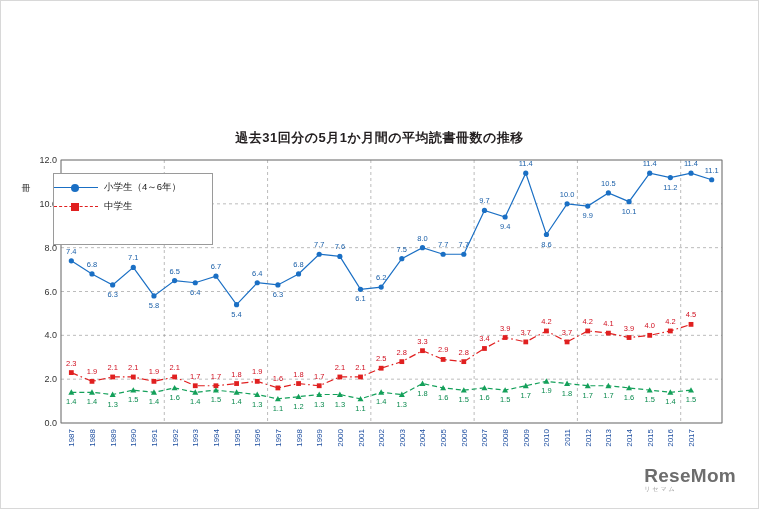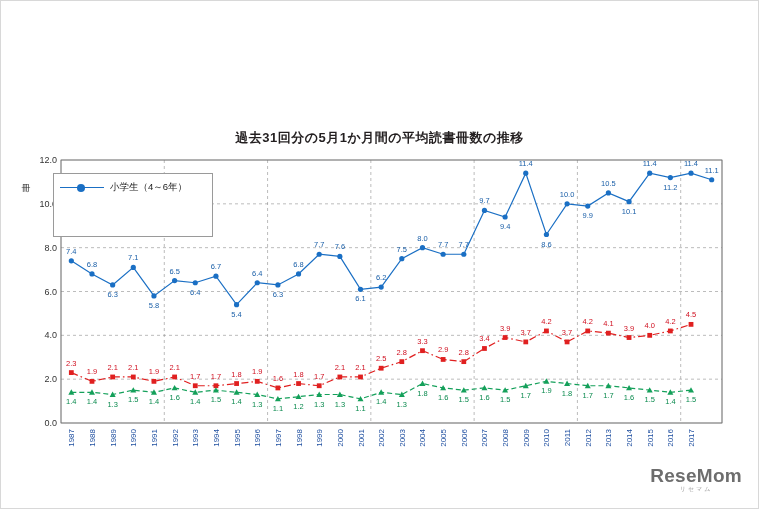--- a/index.html
+++ b/index.html
@@ -48,25 +48,25 @@
   .xtick{font-size:8px;fill:#1f4fa0;}
   .dlabel{font-size:7.5px;font-family:"Liberation Sans", sans-serif;}
   .dl-blue{fill:#1a5fa8;}
   .dl-red{fill:#d01020;}
   .dl-green{fill:#0a8a4e;}
   #legend{
     position:absolute;
     left:52px;
     top:172px;
     width:160px;
-    height:64px;
+    height:72px;
     border:1px solid #9a9a9a;
     background:#fff;
     box-sizing:border-box;
-    padding:4px 6px;
+    padding:4px 0;
   }
   .legrow{
     display:flex;
     align-items:center;
     height:19px;
     font-size:9.5px;
     color:#222;
   }
   .legmark{
     width:44px;
@@ -88,23 +88,23 @@
   .sym-square{background:#e02020;}
   .sym-tri{
     width:0;height:0;left:18px;top:2px;
     border-left:5px solid transparent;
     border-right:5px solid transparent;
     border-bottom:8px solid #14a05a;
     background:none;
   }
   #watermark{
     position:absolute;
-    right:16px;
+    right:22px;
     bottom:14px;
-    text-align:center;
+    text-align:left;
     color:#6d6d6d;
     font-weight:700;
     font-size:19px;
     letter-spacing:0.3px;
     font-family:"Liberation Sans", sans-serif;
     margin-top:24px;
   }
   #watermark .sub{
     display:block;
     font-size:6px;
@@ -437,20 +437,27 @@
   </div>
 
   <div id="legend">
     <div class="legrow">
       <span class="legmark">
         <span class="legline blue-line"></span>
           <span class="legsym sym-circle"></span>
       </span>
       <span>小学生（4～6年）</span>
     </div>
+    <div class="legrow">
+      <span class="legmark">
+        <span class="legline red-line"></span>
+          <span class="legsym sym-square"></span>
+      </span>
+      <span>中学生</span>
+    </div>
   </div>
 
   <div id="watermark">
     <span>ReseMom</span>
     <span class="sub">リセマム</span>
   </div>
 
 </div>
 
 </body></html>

